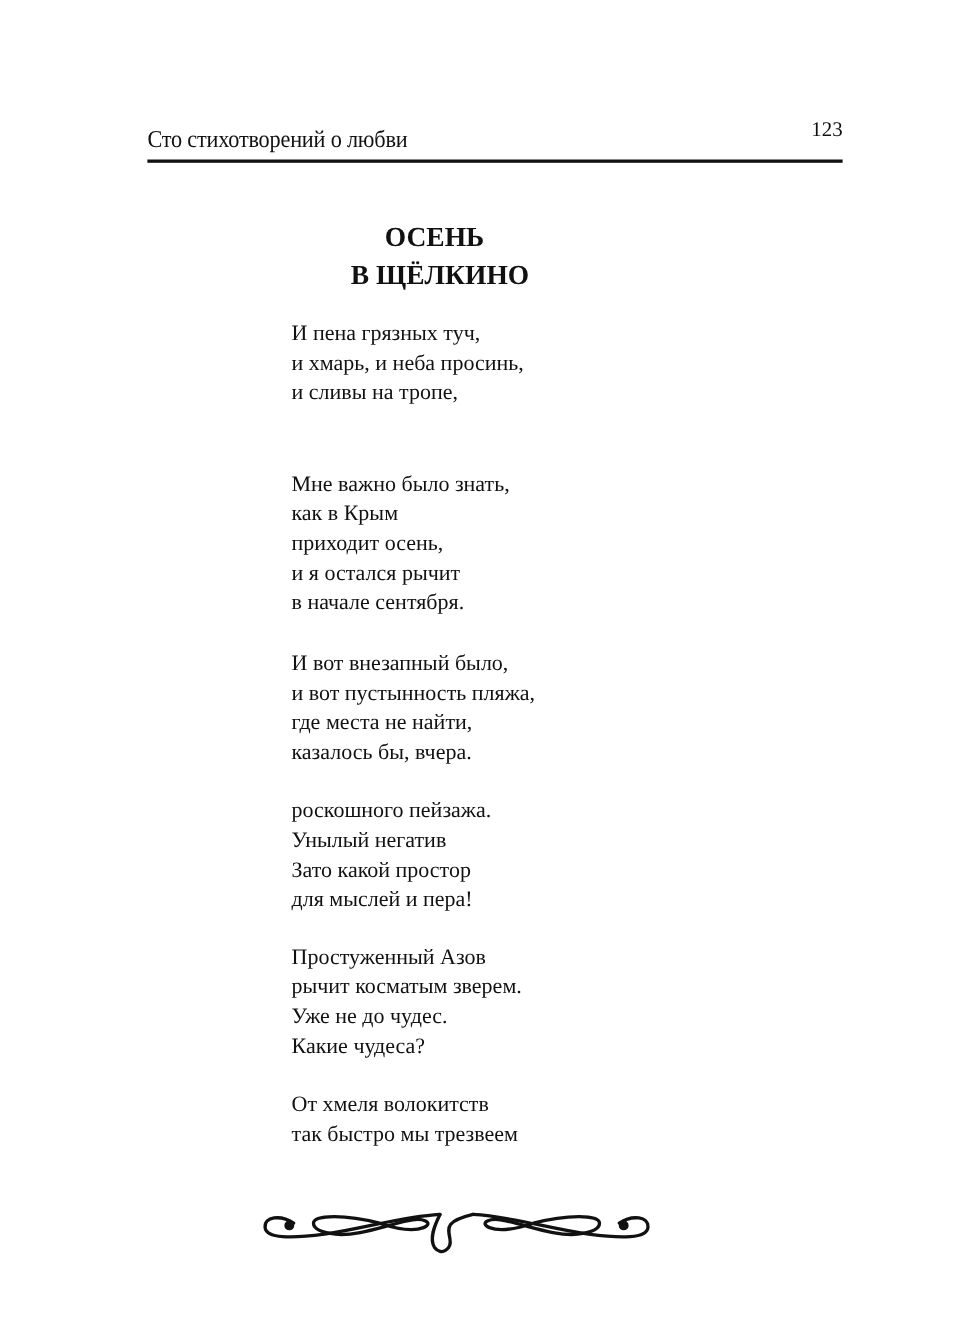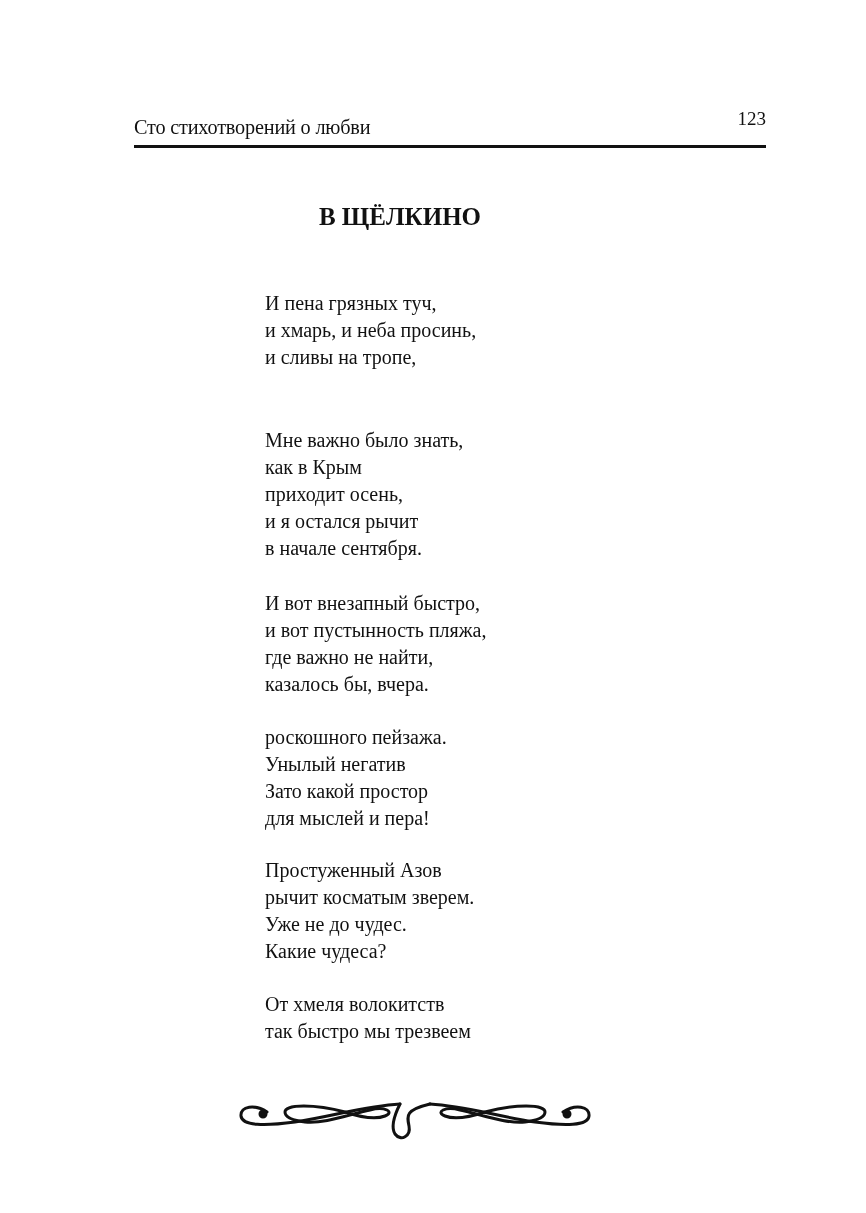--- a/index.html
+++ b/index.html
@@ -20,41 +20,42 @@
 </head>
 <body>
 
 <div class="running-head">
   <span class="running-title">Сто стихотворений о любви</span>
   <span class="page-number">123</span>
 </div>
 <div class="rule"></div>
 
 <div class="poem-title">
+  <div class="l1">ОСЕНЬ</div>
   <div>В ЩЁЛКИНО</div>
 </div>
 
 <div class="stanza" style="top:290px">
   <div class="line">И пена грязных туч,</div>
   <div class="line">и хмарь, и неба просинь,</div>
   <div class="line">и сливы на тропе,</div>
 </div>
 
 <div class="stanza" style="top:427px">
   <div class="line">Мне важно было знать,</div>
   <div class="line">как в Крым</div>
   <div class="line">приходит осень,</div>
   <div class="line">и я остался рычит</div>
   <div class="line">в начале сентября.</div>
 </div>
 
 <div class="stanza" style="top:590px">
-  <div class="line">И вот внезапный быстро,</div>
+  <div class="line">И вот внезапный было,</div>
   <div class="line">и вот пустынность пляжа,</div>
-  <div class="line">где важно не найти,</div>
+  <div class="line">где места не найти,</div>
   <div class="line">казалось бы, вчера.</div>
 </div>
 
 <div class="stanza" style="top:724px">
   <div class="line">роскошного пейзажа.</div>
   <div class="line">Унылый негатив</div>
   <div class="line">Зато какой простор</div>
   <div class="line">для мыслей и пера!</div>
 </div>
 

